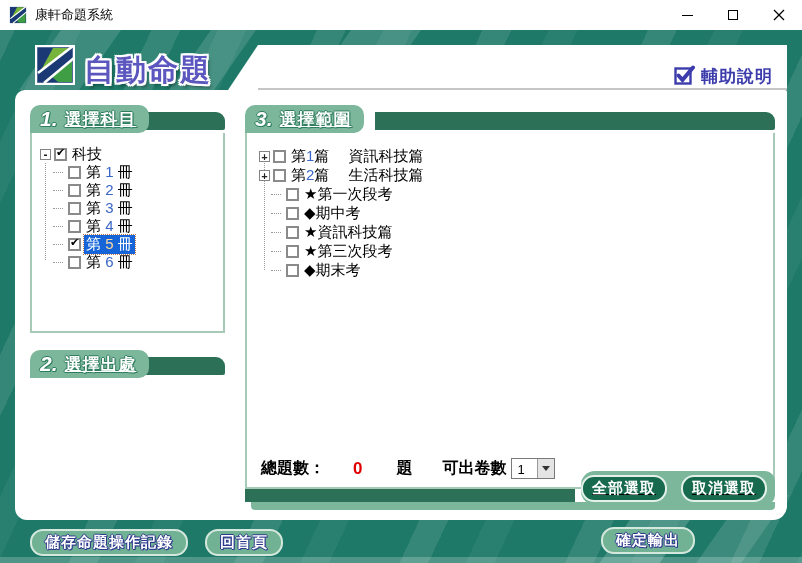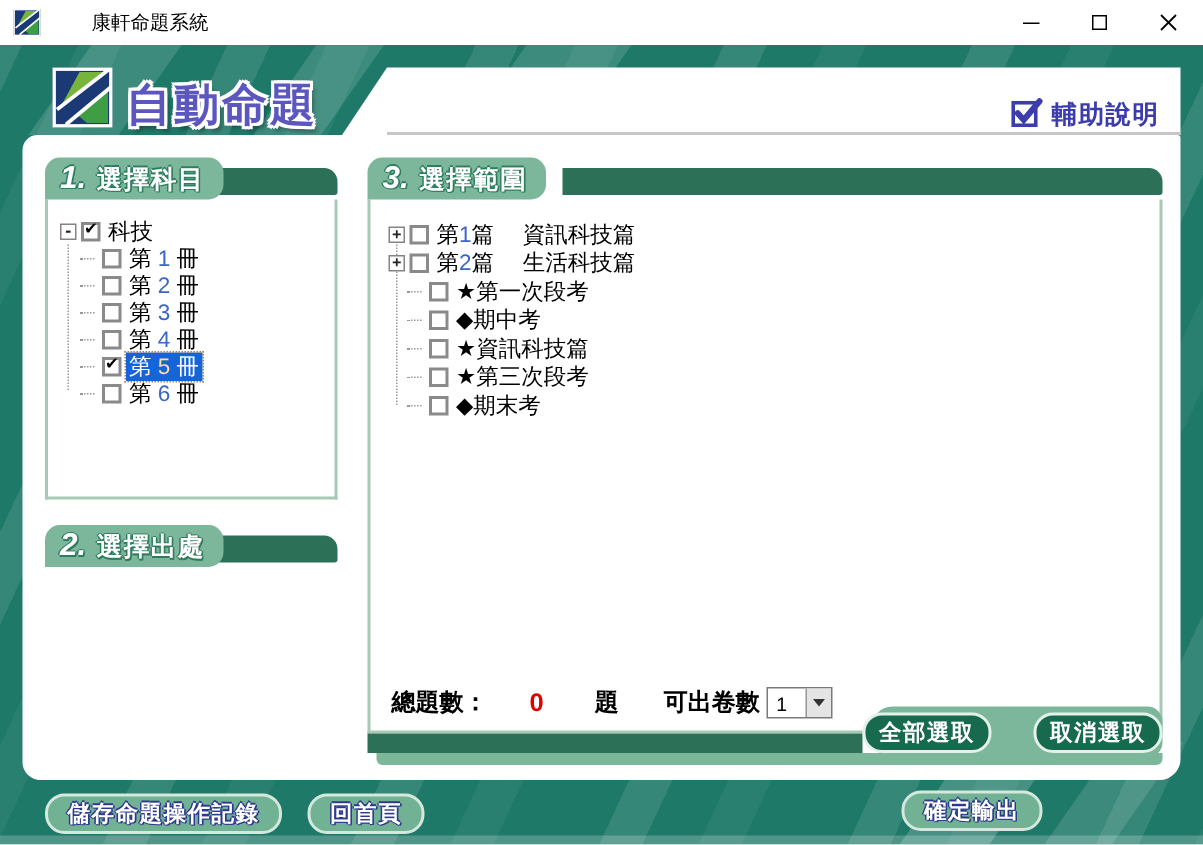--- a/index.html
+++ b/index.html
@@ -6,21 +6,21 @@
   html,body { width:802px; height:563px; overflow:hidden; }
   body { font-family:"Liberation Sans","DejaVu Sans",sans-serif; }
   #app {
     position:relative; width:802px; height:563px; overflow:hidden;
     background-color:#1E7968;
     background-image:repeating-linear-gradient(115deg,
       rgba(255,255,255,0.10) 0 26px, transparent 26px 60px,
       rgba(255,255,255,0.05) 60px 86px, transparent 86px 150px);
   }
   
-  .titlebar{position:absolute;left:0;top:0;width:802px;height:30px;background:#fff;display:flex;align-items:center;z-index:50;gap:26px;}
+  .titlebar{position:absolute;left:0;top:0;width:802px;height:30px;background:#fff;display:flex;align-items:center;z-index:50;}
   .titlebar .app-icon{width:18px;height:18px;margin-left:9px;}
   .titlebar .tb-title{font-size:13px;color:#000;margin-left:8px;}
   .win-controls{position:absolute;right:0;top:0;height:30px;display:flex;}
   .win-btn{width:46px;height:30px;display:flex;align-items:center;justify-content:center;cursor:pointer;}
   .glyph-min{width:11px;border-top:1px solid #000;}
   .glyph-max{width:10px;height:10px;border:1px solid #000;}
   
   .header-swoosh{position:absolute;background:rgba(255,255,255,0.14);transform:skewX(-35deg);z-index:1;}
   .logo-box{position:absolute;left:35px;top:45px;width:40px;height:40px;z-index:3;}
   .app-title{
@@ -44,21 +44,21 @@
     border-radius:10px 2px 14px 12px;z-index:4;}
   
   .sec{position:absolute;}
   .sec-header{position:relative;height:28px;z-index:2;}
   .sec-bar{position:absolute;top:7px;height:18px;background:#2C7157;border-radius:0 9px 2px 0;}
   .sec-tab{position:absolute;left:0;top:0;height:28px;background:#7CB79B;border-radius:10px 10px 10px 0;
     display:flex;align-items:center;padding:0 12px 0 10px;}
   .sec-num{font-size:21px;font-weight:bold;font-style:italic;color:#fff;margin-right:7px;
     text-shadow:-1px 0 0 #2F7D5F,1px 0 0 #2F7D5F,0 -1px 0 #2F7D5F,0 1px 0 #2F7D5F,1px 1px 0 #2F7D5F;}
   .sec-title{font-size:17px;font-weight:bold;color:#fff;letter-spacing:1px;
-    text-shadow:-1px 0 0 #2F7D5F,1px 0 0 #2F7D5F,0 -1px 0 #2F7D5F,0 1px 0 #2F7D5F,1px 1px 0 #2F7D5F;}
+    text-shadow:-1px 0 0 #2F7D5F,1px 0 0 #2F7D5F,0 -1px 0 #2F7D5F,0 1px 0 #2F7D5F,1px 1px 0 #2F7D5F;text-decoration:underline;}
   .sec-body{position:absolute;left:0;right:0;top:28px;bottom:0;background:#fff;
     border:2px solid #A6CAB6;border-top:none;}
   
   .tree{position:relative;padding:12px 4px 0 8px;font-size:15px;color:#000;}
   .trow{display:flex;align-items:center;height:18px;position:relative;z-index:1;}
   .expand{width:11px;height:11px;min-width:11px;border:1px solid #848484;background:#fff;
     display:flex;align-items:center;justify-content:center;
     font:bold 10px/9px "DejaVu Sans Mono",monospace;color:#222;cursor:pointer;}
   .cb{width:13px;height:13px;min-width:13px;border:2px solid #8a8a8a;background:#fff;position:relative;
     margin:0 3px;cursor:pointer;}
@@ -73,21 +73,21 @@
   .sum-row{position:absolute;left:14px;bottom:8px;display:flex;align-items:center;font-size:16px;font-weight:bold;color:#000;}
   .sum-total-value{color:#E00000;margin:0 34px 0 28px;font-size:17px;}
   .sum-unit{margin-right:30px;}
   .combo{display:flex;width:44px;height:21px;border:1px solid #7a7a7a;background:#fff;margin-left:5px;cursor:pointer;}
   .combo .val{flex:1;font-size:13px;font-weight:normal;padding:3px 0 0 5px;}
   .combo .btn{width:17px;background:#e4e4e4;border-left:1px solid #9a9a9a;display:flex;align-items:center;justify-content:center;}
   .caret{width:0;height:0;border-left:4px solid transparent;border-right:4px solid transparent;border-top:5px solid #333;}
   .darkbar{position:absolute;left:230px;top:399px;width:330px;height:13px;background:#2C7157;z-index:5;}
   .lightbar{position:absolute;left:236px;top:412px;width:524px;height:8px;background:#7CB79B;border-radius:0 0 4px 4px;z-index:5;}
   .action-tab{position:absolute;left:566px;top:381px;width:194px;height:34px;background:#7CB79B;
-    border-radius:14px 10px 10px 14px;display:flex;align-items:center;justify-content:flex-end;gap:28px;z-index:6;}
+    border-radius:14px 10px 10px 14px;display:flex;align-items:center;justify-content:flex-start;gap:14px;z-index:6;text-decoration:underline;}
   .pill-dark{background:#176A4E;border:2px solid #E4F0EA;border-radius:13px;color:#fff;
     font-weight:bold;font-size:15px;padding:2px 9px;letter-spacing:1px;cursor:pointer;white-space:nowrap;}
   
   .bottombar{position:absolute;left:0;bottom:0;width:802px;height:43px;z-index:10;}
   .bottombar .edge{position:absolute;left:0;bottom:0;width:100%;height:6px;background:rgba(255,255,255,0.22);}
   .pill{position:absolute;background:#72B294;border:2px solid #D5E8DD;border-radius:13px;color:#fff;
     font-weight:bold;font-size:15px;padding:2px 13px;letter-spacing:1px;cursor:pointer;white-space:nowrap;
     text-shadow:-1px 0 0 #2D3A8C,1px 0 0 #2D3A8C,0 -1px 0 #2D3A8C,0 1px 0 #2D3A8C,1px 1px 0 #2D3A8C;}
   .btn-save{left:30px;top:9px;}
   .btn-home{left:205px;top:9px;}

